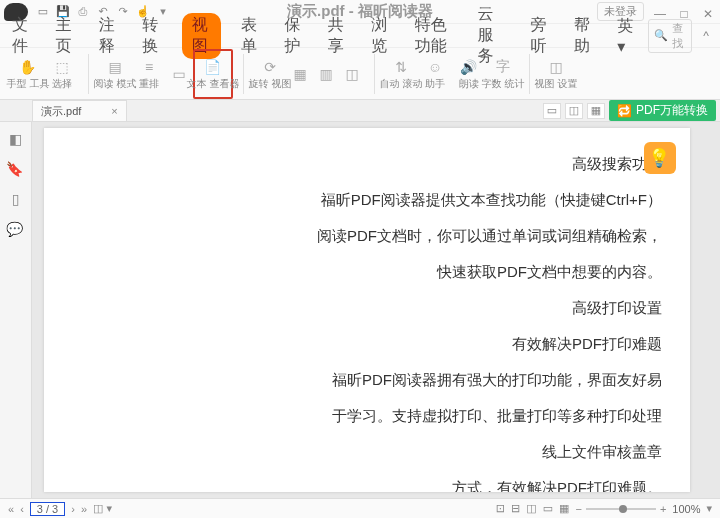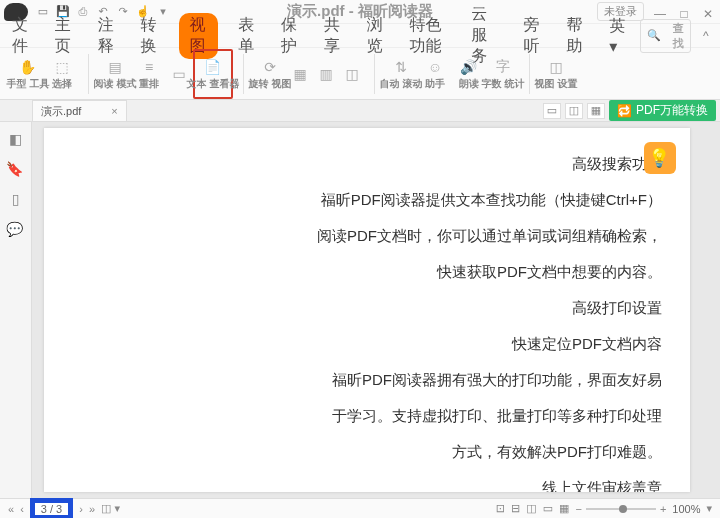--- a/index.html
+++ b/index.html
@@ -19,21 +19,21 @@
 .menu-item.active { background: #ff7a00; color: #7f1d1d; border-radius: 10px; padding: 2px 10px; }
 .menu-right { margin-left: auto; display: flex; align-items: center; gap: 8px; }
 .search-box { display: flex; align-items: center; border: 1px solid #ddd; border-radius: 3px; padding: 1px 6px; font-size: 11px; color: #aaa; }
 
 .ribbon { height: 52px; background: #fafafa; display: flex; align-items: center; padding: 0 8px; gap: 4px; border-bottom: 1px solid #ddd; }
 .ribbon-group { display: flex; align-items: center; gap: 2px; padding: 0 4px; }
 .ribbon-sep { width: 1px; height: 40px; background: #e0e0e0; margin: 0 2px; }
 .ribbon-btn { display: flex; flex-direction: column; align-items: center; justify-content: center; width: 32px; height: 46px; font-size: 10px; color: #888; gap: 2px; cursor: pointer; }
 .ribbon-btn.small { width: 24px; flex-direction: row; }
 .ribbon-btn .ico { width: 18px; height: 18px; display: flex; align-items: center; justify-content: center; font-size: 14px; color: #aaa; }
-.ribbon-btn .lbl { font-size: 10px; line-height: 11px; text-align: center; white-space: nowrap; font-weight: bold; }
+.ribbon-btn .lbl { font-size: 10px; line-height: 11px; text-align: center; white-space: nowrap; }
 .highlight-box { border: 2px solid #d43a2a; border-radius: 2px; padding: 0 2px; }
 
 .tabstrip { height: 22px; background: #f0f0f0; display: flex; align-items: center; border-bottom: 1px solid #ddd; padding-left: 32px; position: relative; }
 .doc-tab { display: flex; align-items: center; gap: 30px; font-size: 11px; color: #555; padding: 0 8px; background: #fafafa; height: 21px; border: 1px solid #ddd; border-bottom: none; }
 .doc-tab .close { color: #888; }
 .tabstrip-right { margin-left: auto; display: flex; align-items: center; gap: 4px; padding-right: 4px; }
 .tsr-icon { width: 18px; height: 16px; display: flex; align-items: center; justify-content: center; font-size: 11px; color: #888; border: 1px solid #ddd; background: #fff; }
 .convert-btn { background: #2dbd6e; color: #fff; font-size: 12px; padding: 2px 8px; display: flex; align-items: center; gap: 4px; border-radius: 2px; }
 
 .workspace { display: flex; height: 376px; background: #e8e8e8; }
@@ -86,21 +86,21 @@
   <span class="menu-item">共享</span>
   <span class="menu-item">浏览</span>
   <span class="menu-item">特色功能</span>
   <span class="menu-item">云服务</span>
   <span class="menu-item">旁听</span>
   <span class="menu-item">帮助</span>
   <div class="menu-right">
     <span class="menu-item">英▾</span>
     <div class="search-box">
       <span>🔍</span>
-      <span style="margin-left:12px;font-weight:bold;">查找</span>
+      <span style="margin-left:4px;">查找</span>
     </div>
     <span class="wc-btn">^</span>
   </div>
 </div>
 
 <div class="ribbon">
   <div class="ribbon-group">
     <div class="ribbon-btn">
         <span class="ico">✋</span>
         <span class="lbl">手型
@@ -205,35 +205,35 @@
     <span class="rail-icon">💬</span>
   </div>
   <div class="doc-area">
     <div class="page">
       <div class="bulb">💡</div>
       <p>高级搜索功能</p>
       <p>福昕PDF阅读器提供文本查找功能（快捷键Ctrl+F）</p>
       <p>阅读PDF文档时，你可以通过单词或词组精确检索，</p>
       <p>快速获取PDF文档中想要的内容。</p>
       <p>高级打印设置</p>
-      <p>快速定位PDF文档内容</p>
+      <p>有效解决PDF打印难题</p>
       <p>福昕PDF阅读器拥有强大的打印功能，界面友好易</p>
       <p>于学习。支持虚拟打印、批量打印等多种打印处理</p>
+      <p>线上文件审核盖章</p>
       <p>方式，有效解决PDF打印难题。</p>
-      <p>线上文件审核盖章</p>
 
     </div>
   </div>
 </div>
 
 <div class="statusbar">
   <div class="sb-nav">
     <span class="sb-icon">«</span>
     <span class="sb-icon">‹</span>
-    <span style="border:5px solid #1d4ed8;padding:0 6px;background:#fff;">3 / 3</span>
+    <span style="border:1px solid #1d4ed8;padding:0 6px;background:#fff;">3 / 3</span>
     <span class="sb-icon">›</span>
     <span class="sb-icon">»</span>
     <span class="sb-icon">◫ ▾</span>
   </div>
   <div class="sb-right">
     <span class="sb-icon">⊡</span>
     <span class="sb-icon">⊟</span>
     <span class="sb-icon">◫</span>
     <span class="sb-icon">▭</span>
     <span class="sb-icon">▦</span>

